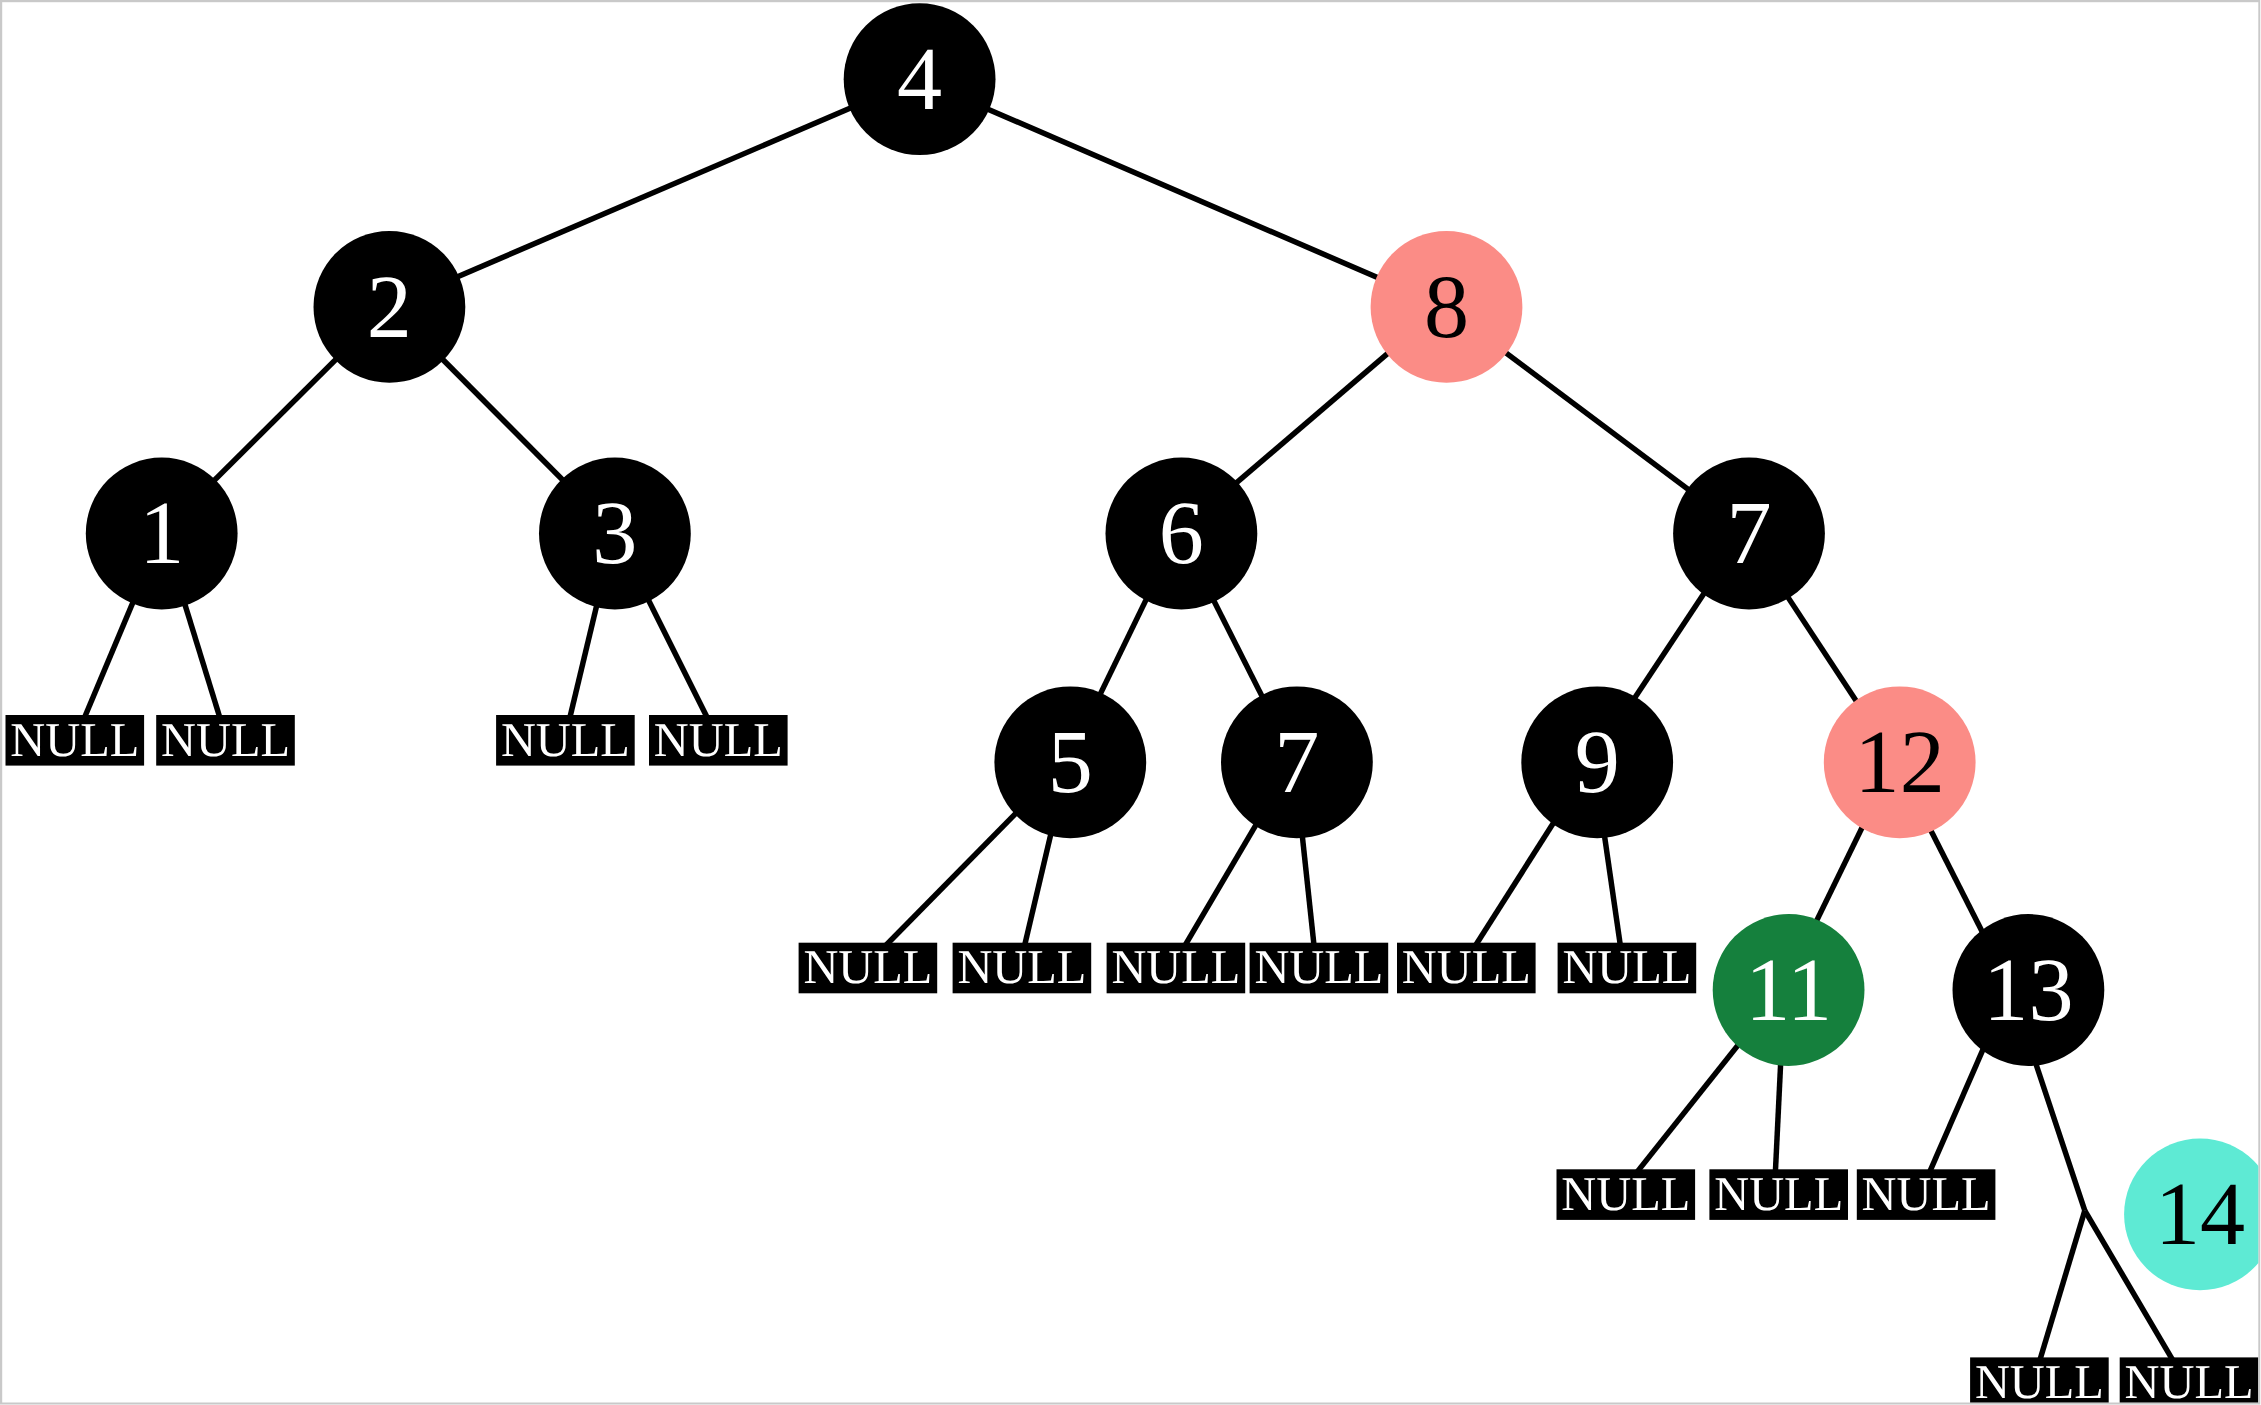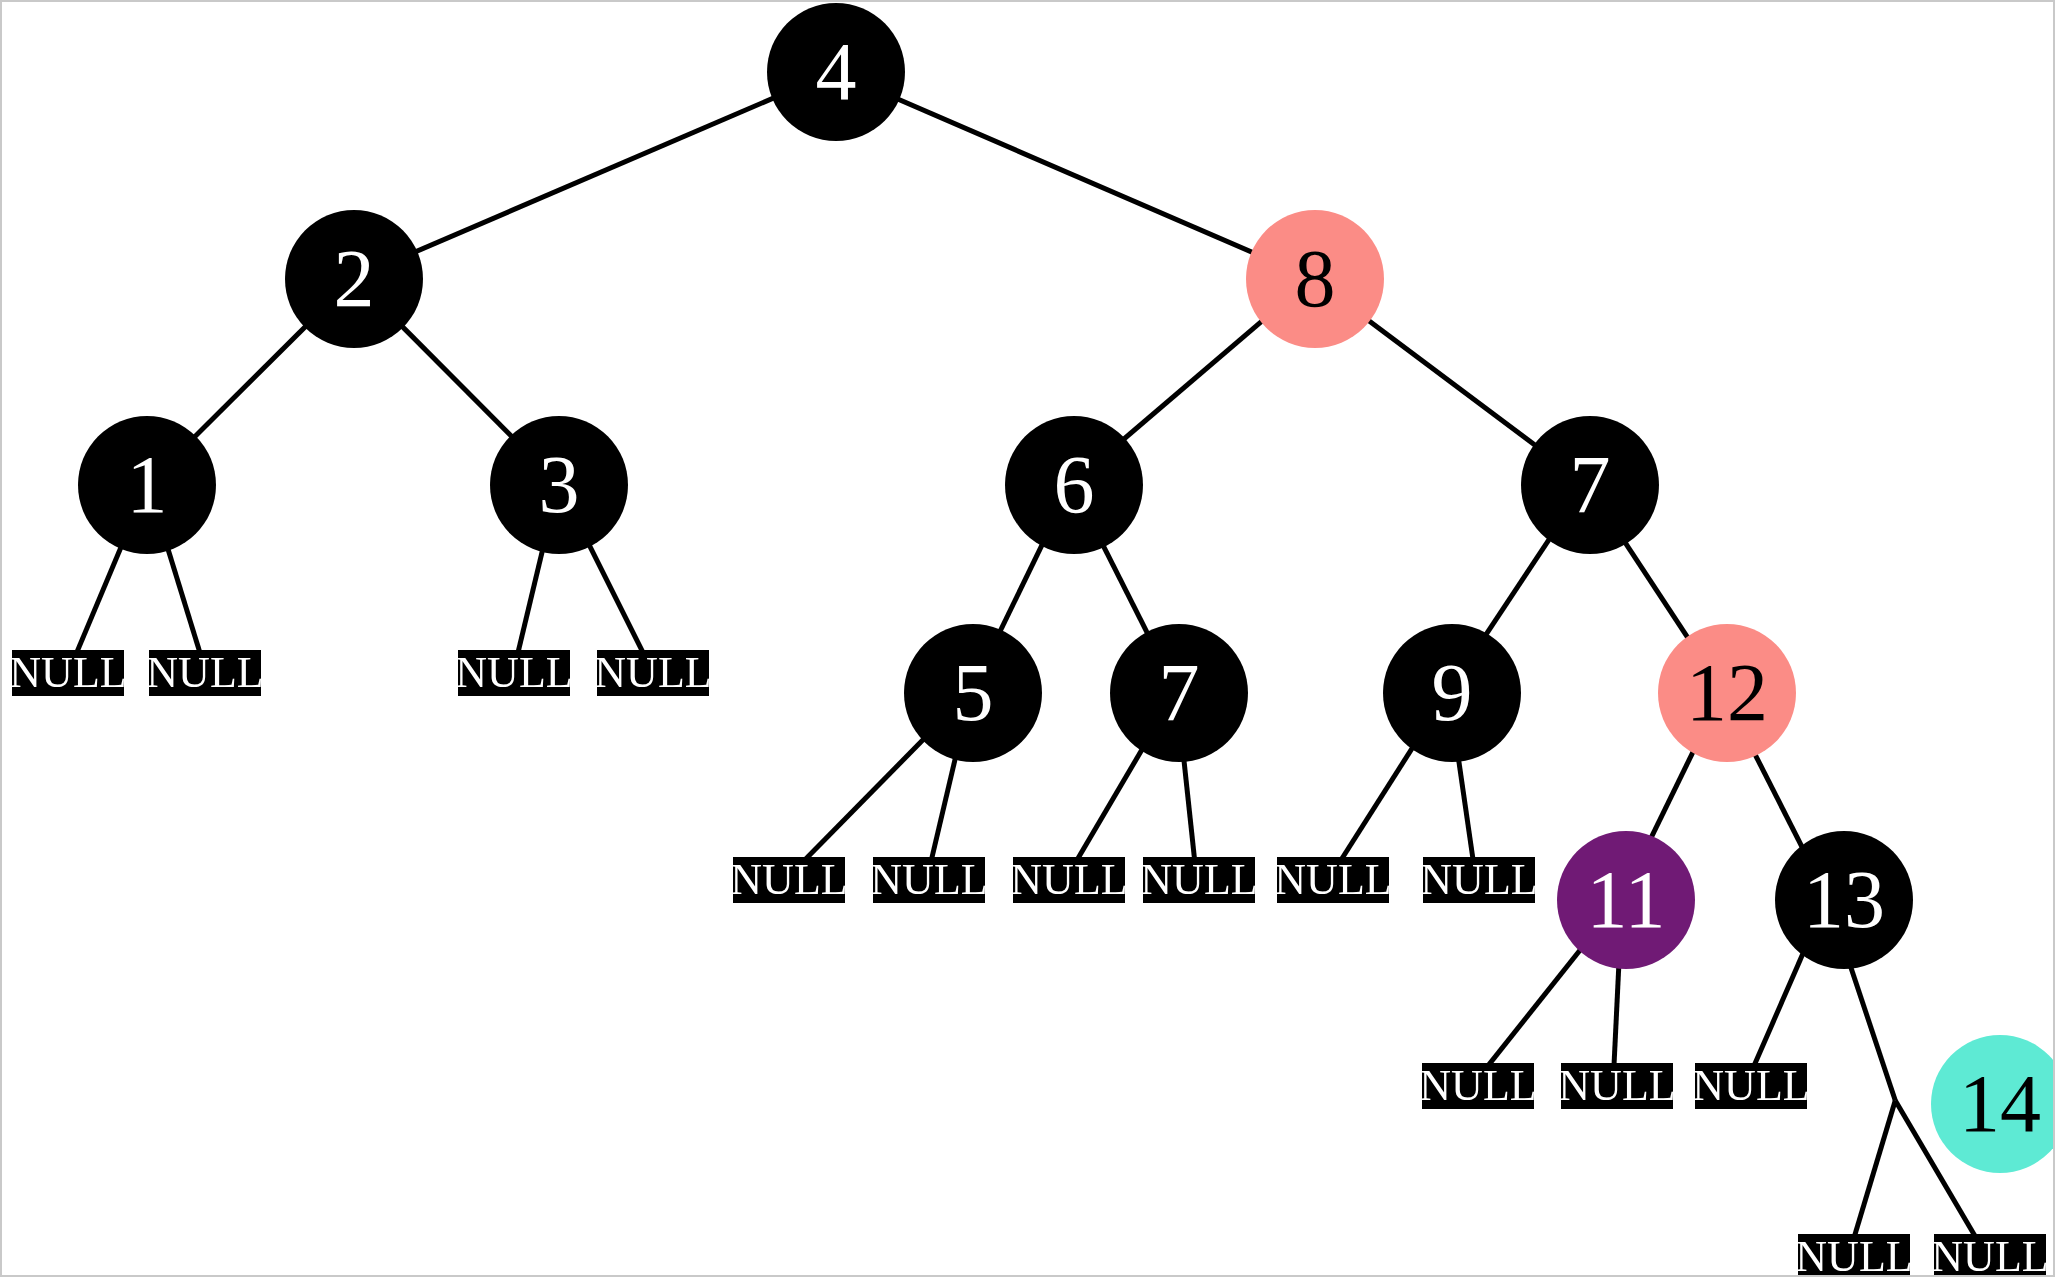--- a/index.html
+++ b/index.html
@@ -25,21 +25,21 @@
     border-radius: 50%;
     transform: translate(-50%, -50%);
     display: flex;
     align-items: center;
     justify-content: center;
     font-size: 82px;
     line-height: 1;
   }
   .null-box {
     position: absolute;
-    width: 112px;
+    width: 126px;
     height: 46px;
     transform: translate(-50%, -50%);
     display: flex;
     align-items: center;
     justify-content: center;
     font-size: 44px;
     line-height: 1;
   }
 </style>
 </head>
@@ -95,16 +95,16 @@
     <div class="tree-node" style="left: 352px; top: 277px; background: rgb(0, 0, 0); color: rgb(255, 255, 255);">2</div>
     <div class="tree-node" style="left: 1313px; top: 277px; background: rgb(251, 140, 134); color: rgb(0, 0, 0);">8</div>
     <div class="tree-node" style="left: 145px; top: 483px; background: rgb(0, 0, 0); color: rgb(255, 255, 255);">1</div>
     <div class="tree-node" style="left: 557px; top: 483px; background: rgb(0, 0, 0); color: rgb(255, 255, 255);">3</div>
     <div class="tree-node" style="left: 1072px; top: 483px; background: rgb(0, 0, 0); color: rgb(255, 255, 255);">6</div>
     <div class="tree-node" style="left: 1588px; top: 483px; background: rgb(0, 0, 0); color: rgb(255, 255, 255);">7</div>
     <div class="tree-node" style="left: 971px; top: 691px; background: rgb(0, 0, 0); color: rgb(255, 255, 255);">5</div>
     <div class="tree-node" style="left: 1177px; top: 691px; background: rgb(0, 0, 0); color: rgb(255, 255, 255);">7</div>
     <div class="tree-node" style="left: 1450px; top: 691px; background: rgb(0, 0, 0); color: rgb(255, 255, 255);">9</div>
     <div class="tree-node" style="left: 1725px; top: 691px; background: rgb(251, 140, 134); color: rgb(0, 0, 0);">12</div>
-    <div class="tree-node" style="left: 1624px; top: 898px; background: #701a75; color: rgb(255, 255, 255);">11</div>
+    <div class="tree-node" style="left: 1624px; top: 898px; background: #15803d; color: rgb(255, 255, 255);">11</div>
     <div class="tree-node" style="left: 1842px; top: 898px; background: rgb(0, 0, 0); color: rgb(255, 255, 255);">13</div>
     <div class="tree-node" style="left: 1998px; top: 1102px; background: #5eead4; color: rgb(0, 0, 0);">14</div>
   </div>
 
 </body></html>

